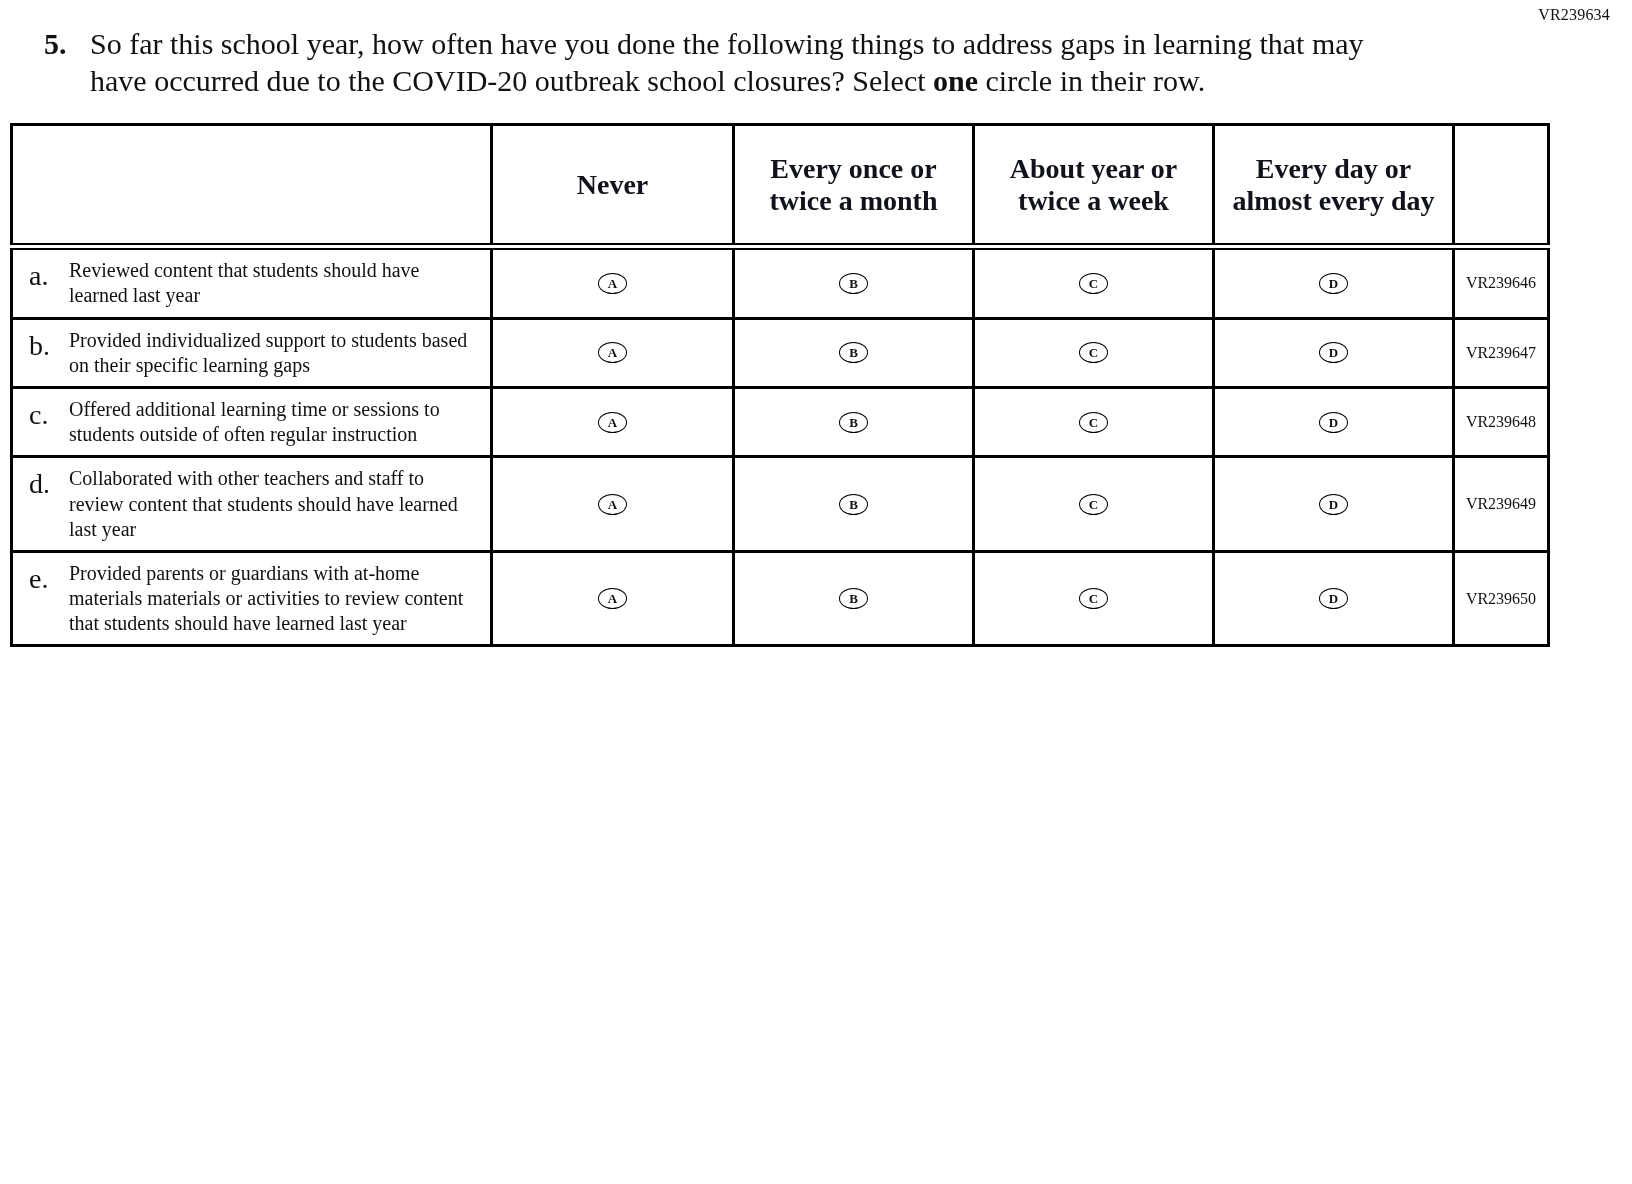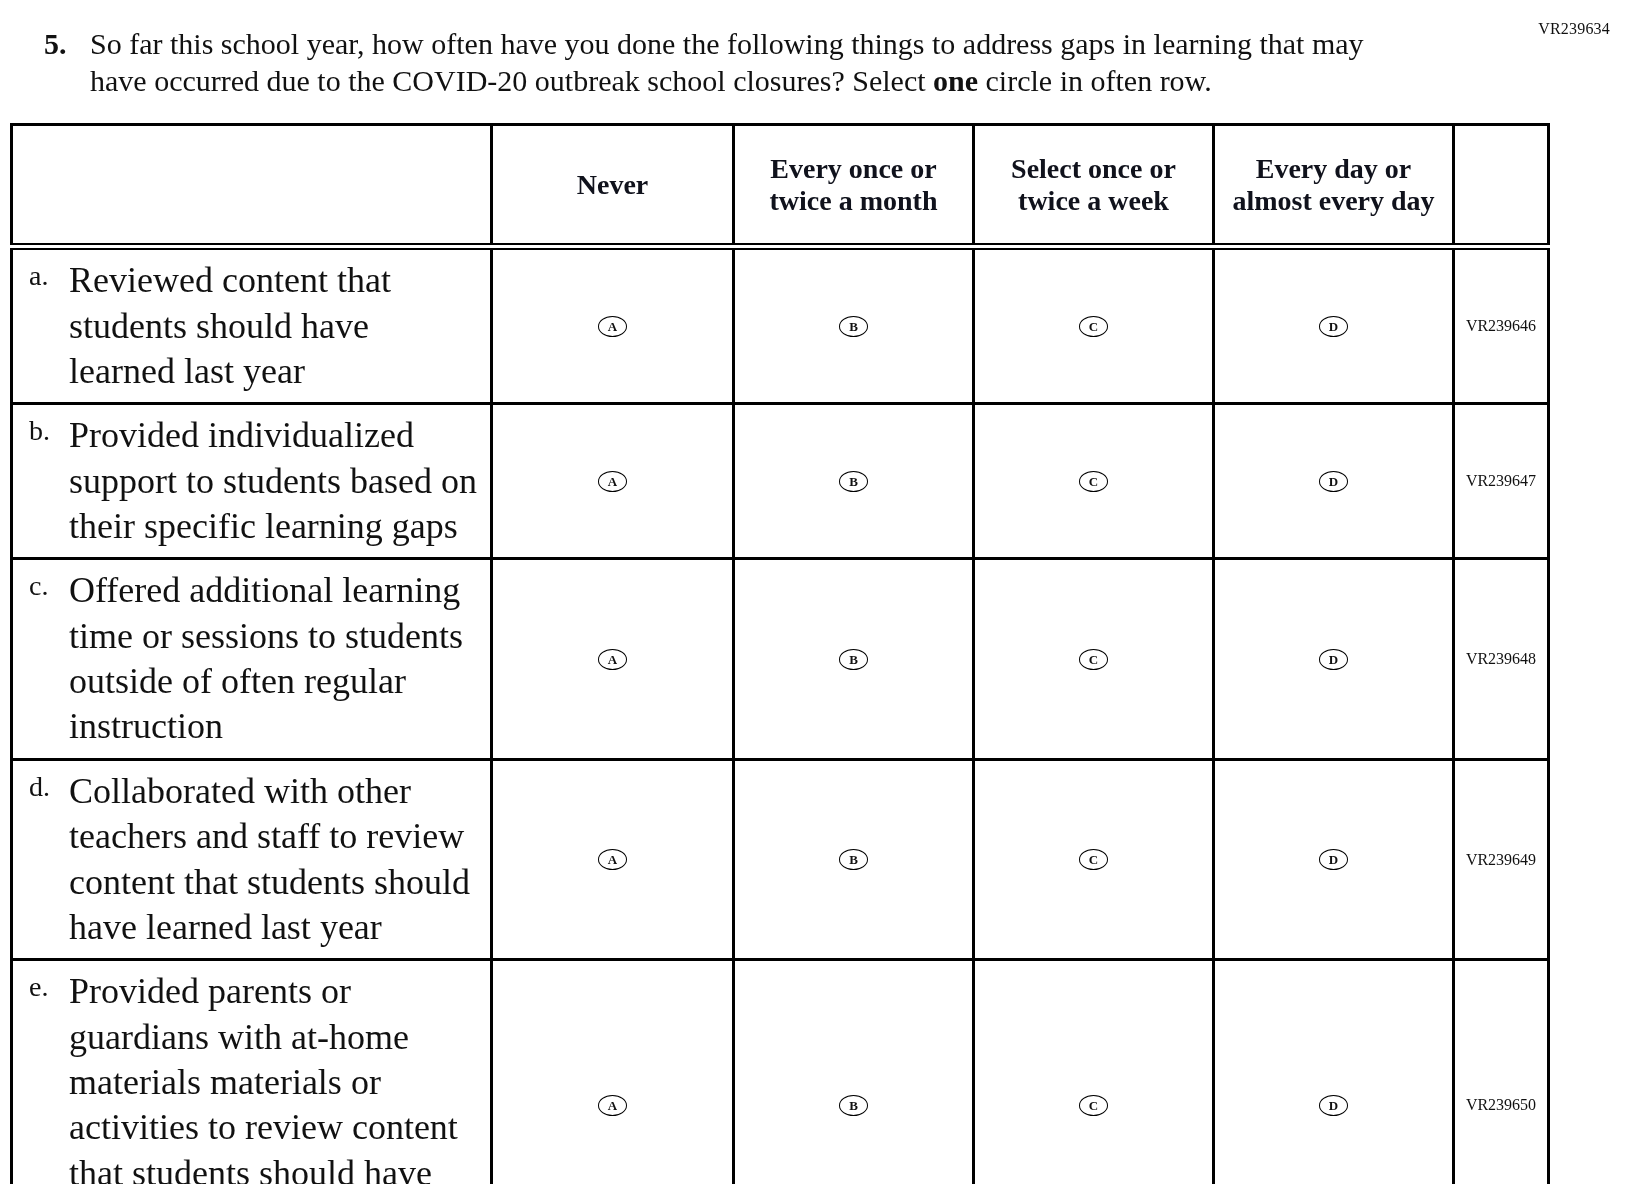--- a/index.html
+++ b/index.html
@@ -7,21 +7,21 @@
     width: 1632px;
     height: 1184px;
     background: #ffffff;
     font-family: "Liberation Serif", "DejaVu Serif", serif;
     color: #111111;
     position: relative;
     overflow: hidden;
   }
   .top-right-code {
     position: absolute;
-    top: 20px;
+    top: 6px;
     right: 22px;
     font-size: 16px;
     letter-spacing: 0.2px;
     color: #111;
   }
   .question {
     display: flex;
     padding: 26px 0 0 44px;
     max-width: 1420px;
   }
@@ -63,21 +63,21 @@
     vertical-align: top;
   }
   .stem-inner { display: flex; }
   .row-letter {
     flex: 0 0 40px;
     font-size: 28px;
     line-height: 1.26;
   }
   .row-label {
     flex: 1 1 auto;
-    font-size: 36px;
+    font-size: 20px;
     line-height: 1.26;
   }
   td.opt { text-align: center; }
   .bubble {
     display: inline-flex;
     align-items: center;
     justify-content: center;
     width: 29px;
     height: 21px;
     border: 1.6px solid #000;
@@ -96,38 +96,38 @@
     font-family: Liberation Serif, serif;
   }
 </style>
 </head>
 <body>
 
 <div class="top-right-code">VR239634</div>
 
 <div class="question">
   <div class="q-number">5.</div>
-  <div class="q-text"><span>So far this school year, how often have you done the following things to address gaps in learning that may have occurred due to the COVID-20 outbreak school closures? Select </span><b>one</b><span> circle in often row.</span></div>
+  <div class="q-text"><span>So far this school year, how often have you done the following things to address gaps in learning that may have occurred due to the COVID-20 outbreak school closures? Select </span><b>one</b><span> circle in their row.</span></div>
 </div>
 
 <table class="survey">
   <colgroup>
     <col style="width:480px">
     <col style="width:242px">
     <col style="width:240px">
     <col style="width:240px">
     <col style="width:240px">
     <col style="width:95px">
   </colgroup>
   <thead>
     <tr>
       <th></th>
       <th>Never</th>
       <th>Every once or twice a month</th>
-      <th>Select once or twice a week</th>
+      <th>About year or twice a week</th>
       <th>Every day or almost every day</th>
       <th></th>
     </tr>
   </thead>
   <tbody>
     <tr>
       <td class="stem">
         <div class="stem-inner">
           <span class="row-letter">a.</span>
           <span class="row-label">Reviewed content that students should have learned last year</span>

